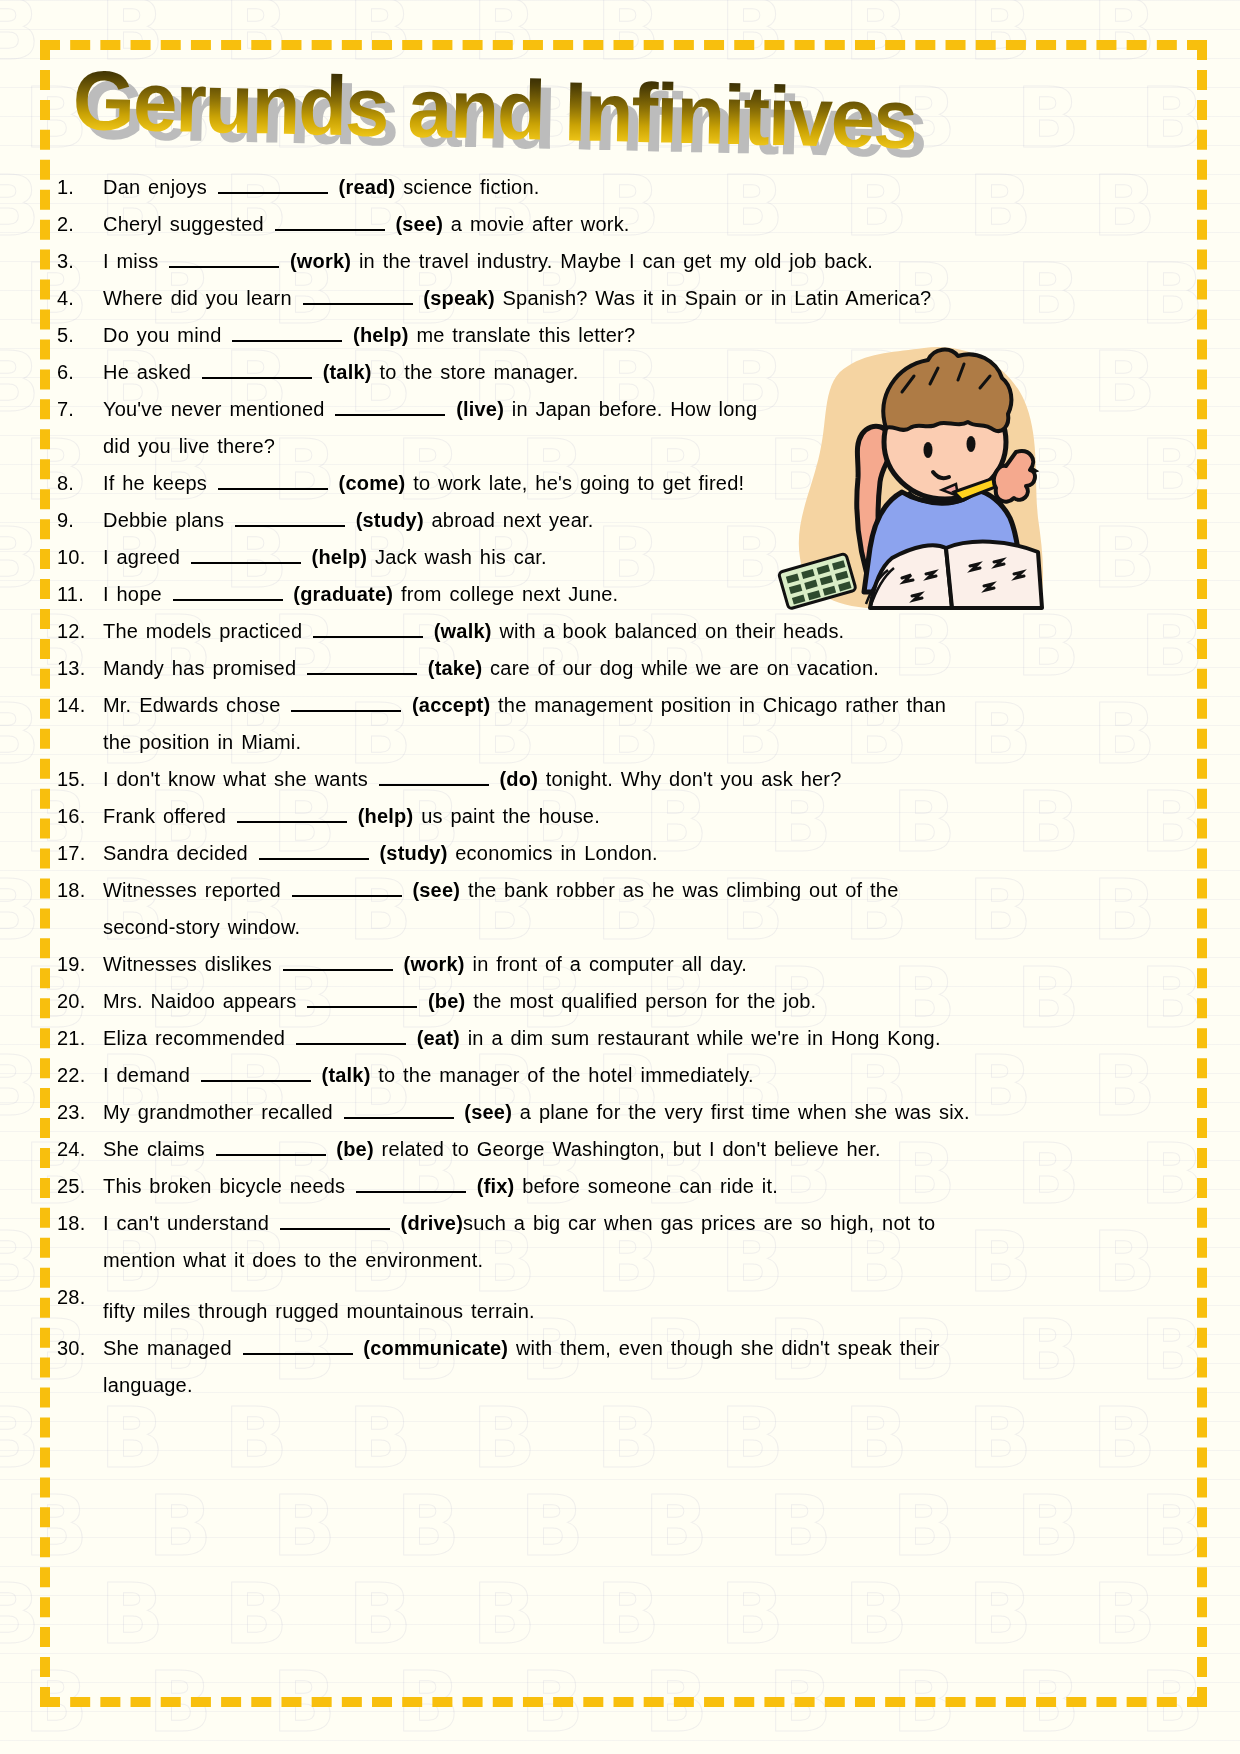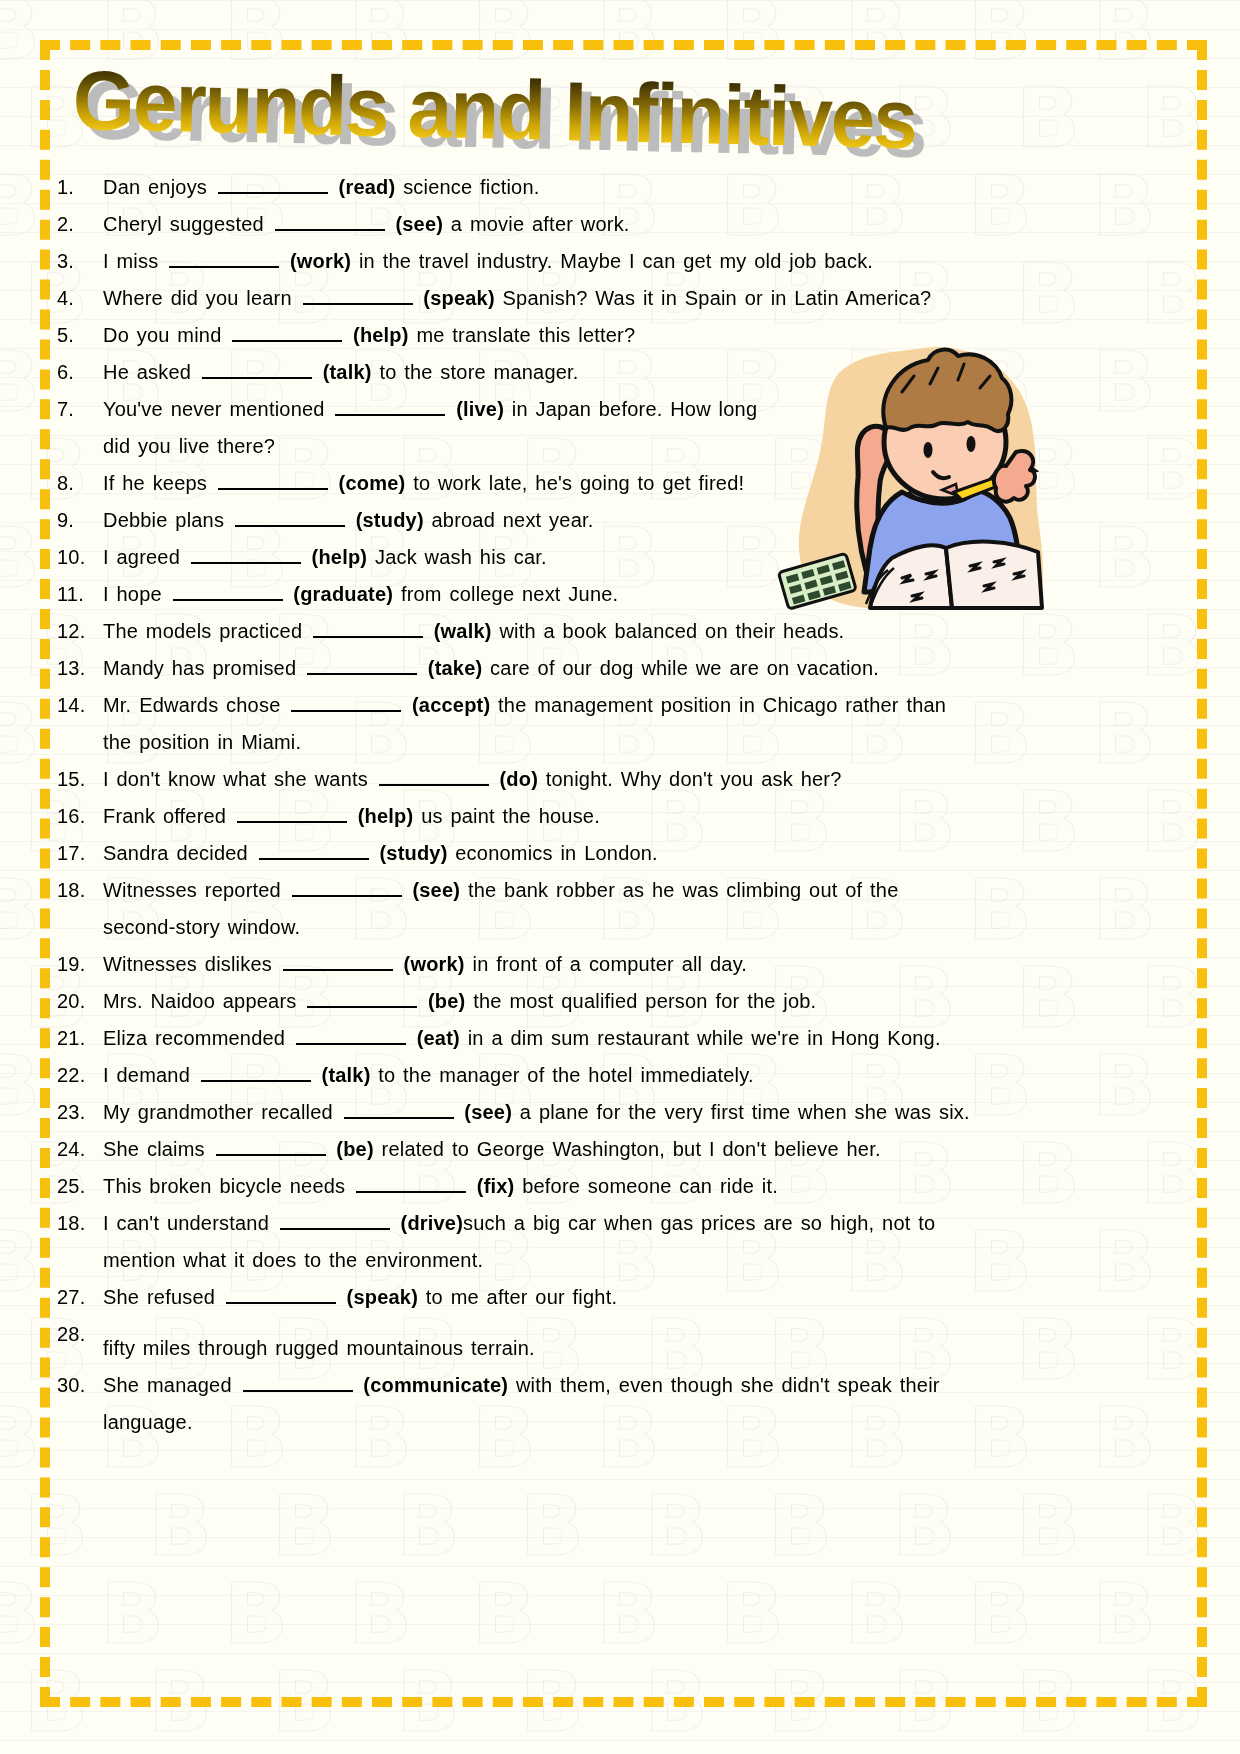--- a/index.html
+++ b/index.html
@@ -427,26 +427,20 @@
         </div>
       </div>
       <div class="item">
         <span class="num">18.</span>
         <div class="txt">
           <div class="line1"><span>I can't understand</span> <span class="blank"></span> <span class="verb">(drive)</span><span>such a big car when gas prices are so high, not to</span></div>
           <div class="line2">mention what it does to the environment.</div>
         </div>
       </div>
       <div class="item">
-        <span class="num">27.</span>
-        <div class="txt">
-          <div class="line1"><span>She refused</span> <span class="blank"></span> <span class="verb">(speak)</span> <span>to me after our fight.</span></div>
-        </div>
-      </div>
-      <div class="item">
         <span class="num">28.</span>
         <div class="txt">
           <div class="line2">fifty miles through rugged mountainous terrain.</div>
         </div>
       </div>
       <div class="item">
         <span class="num">30.</span>
         <div class="txt">
           <div class="line1"><span>She managed</span> <span class="blank"></span> <span class="verb">(communicate)</span> <span>with them, even though she didn't speak their</span></div>
           <div class="line2">language.</div>

